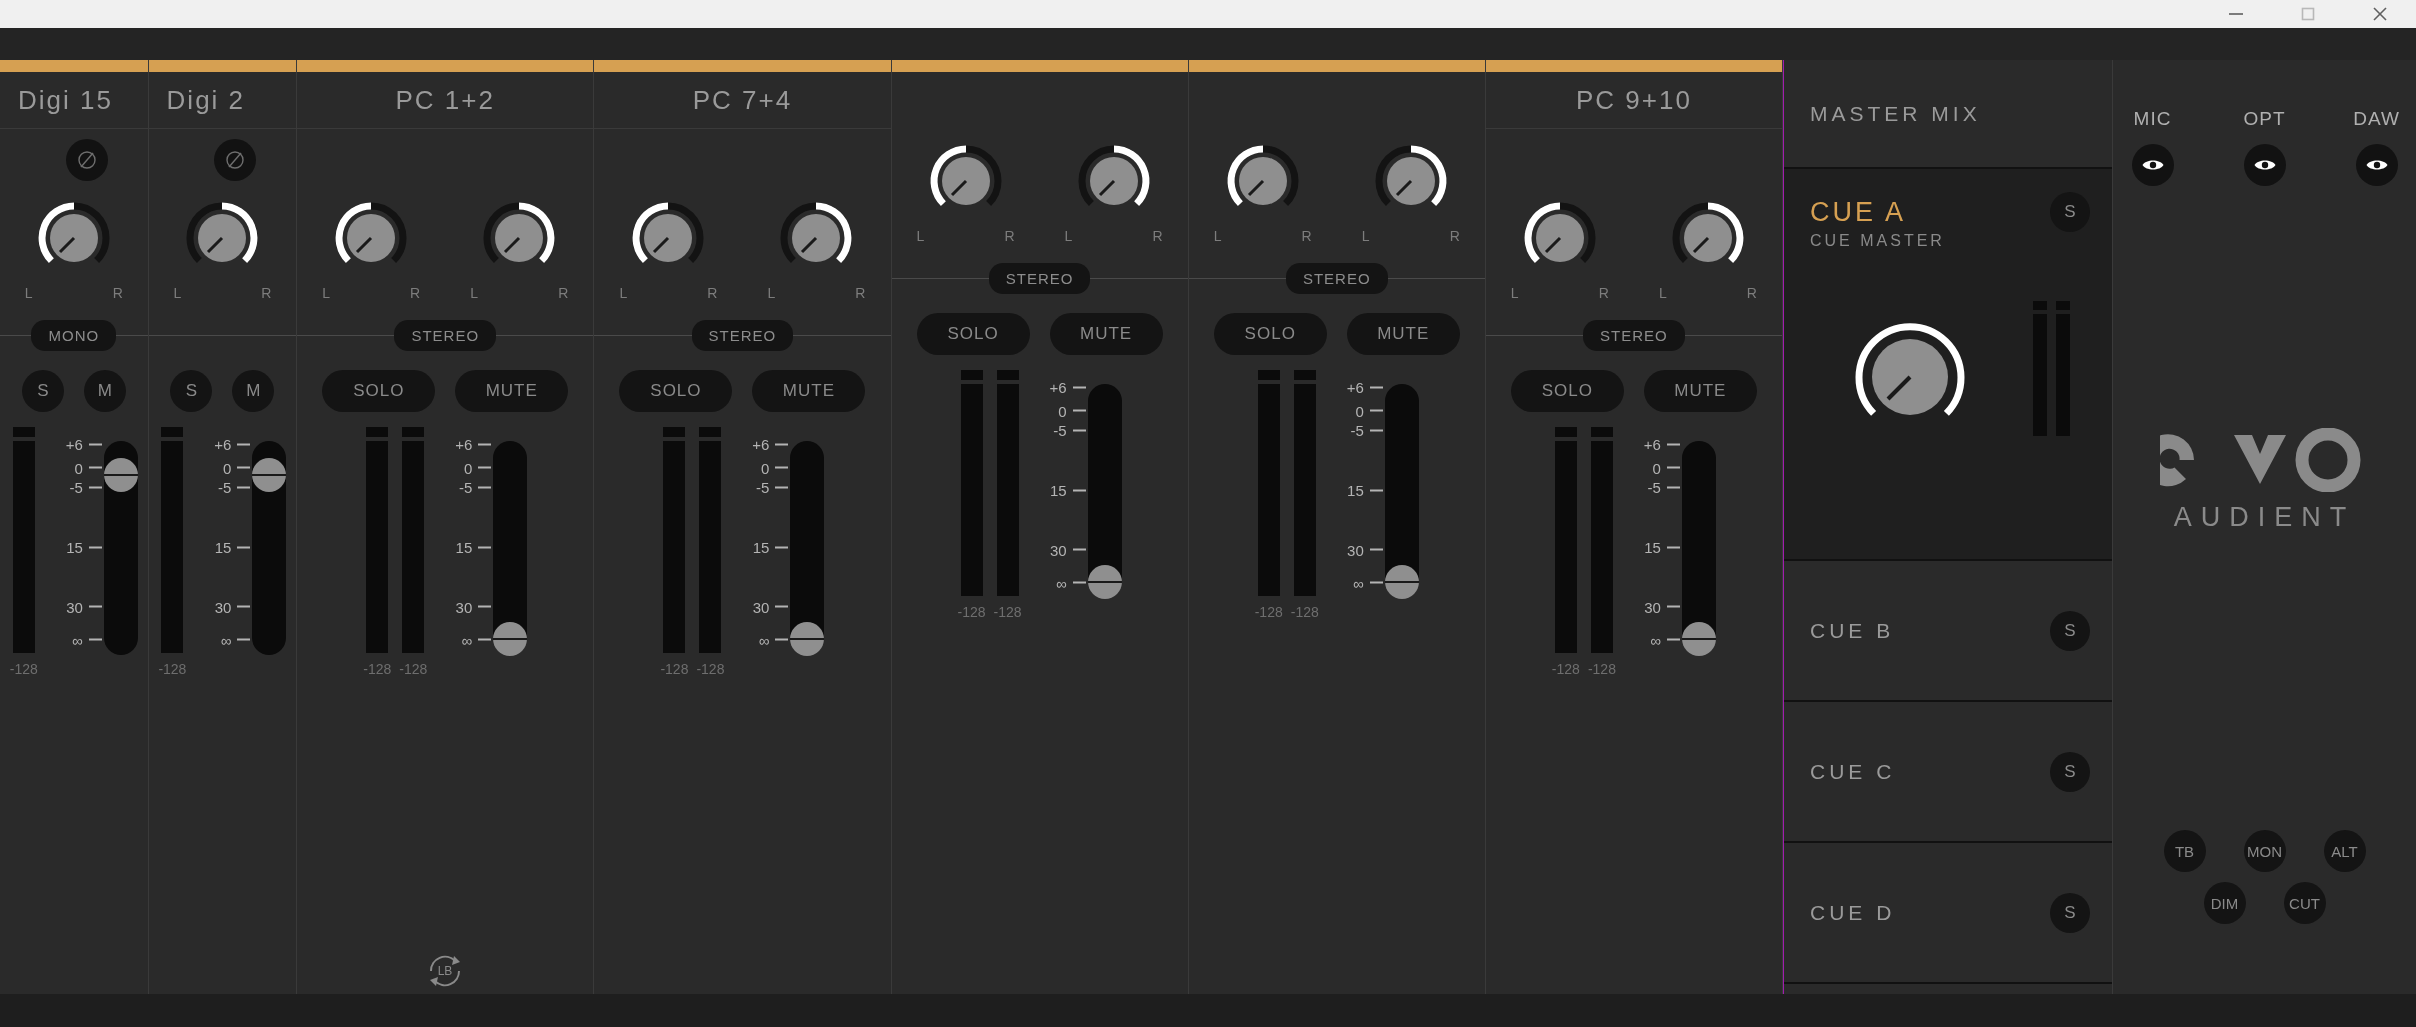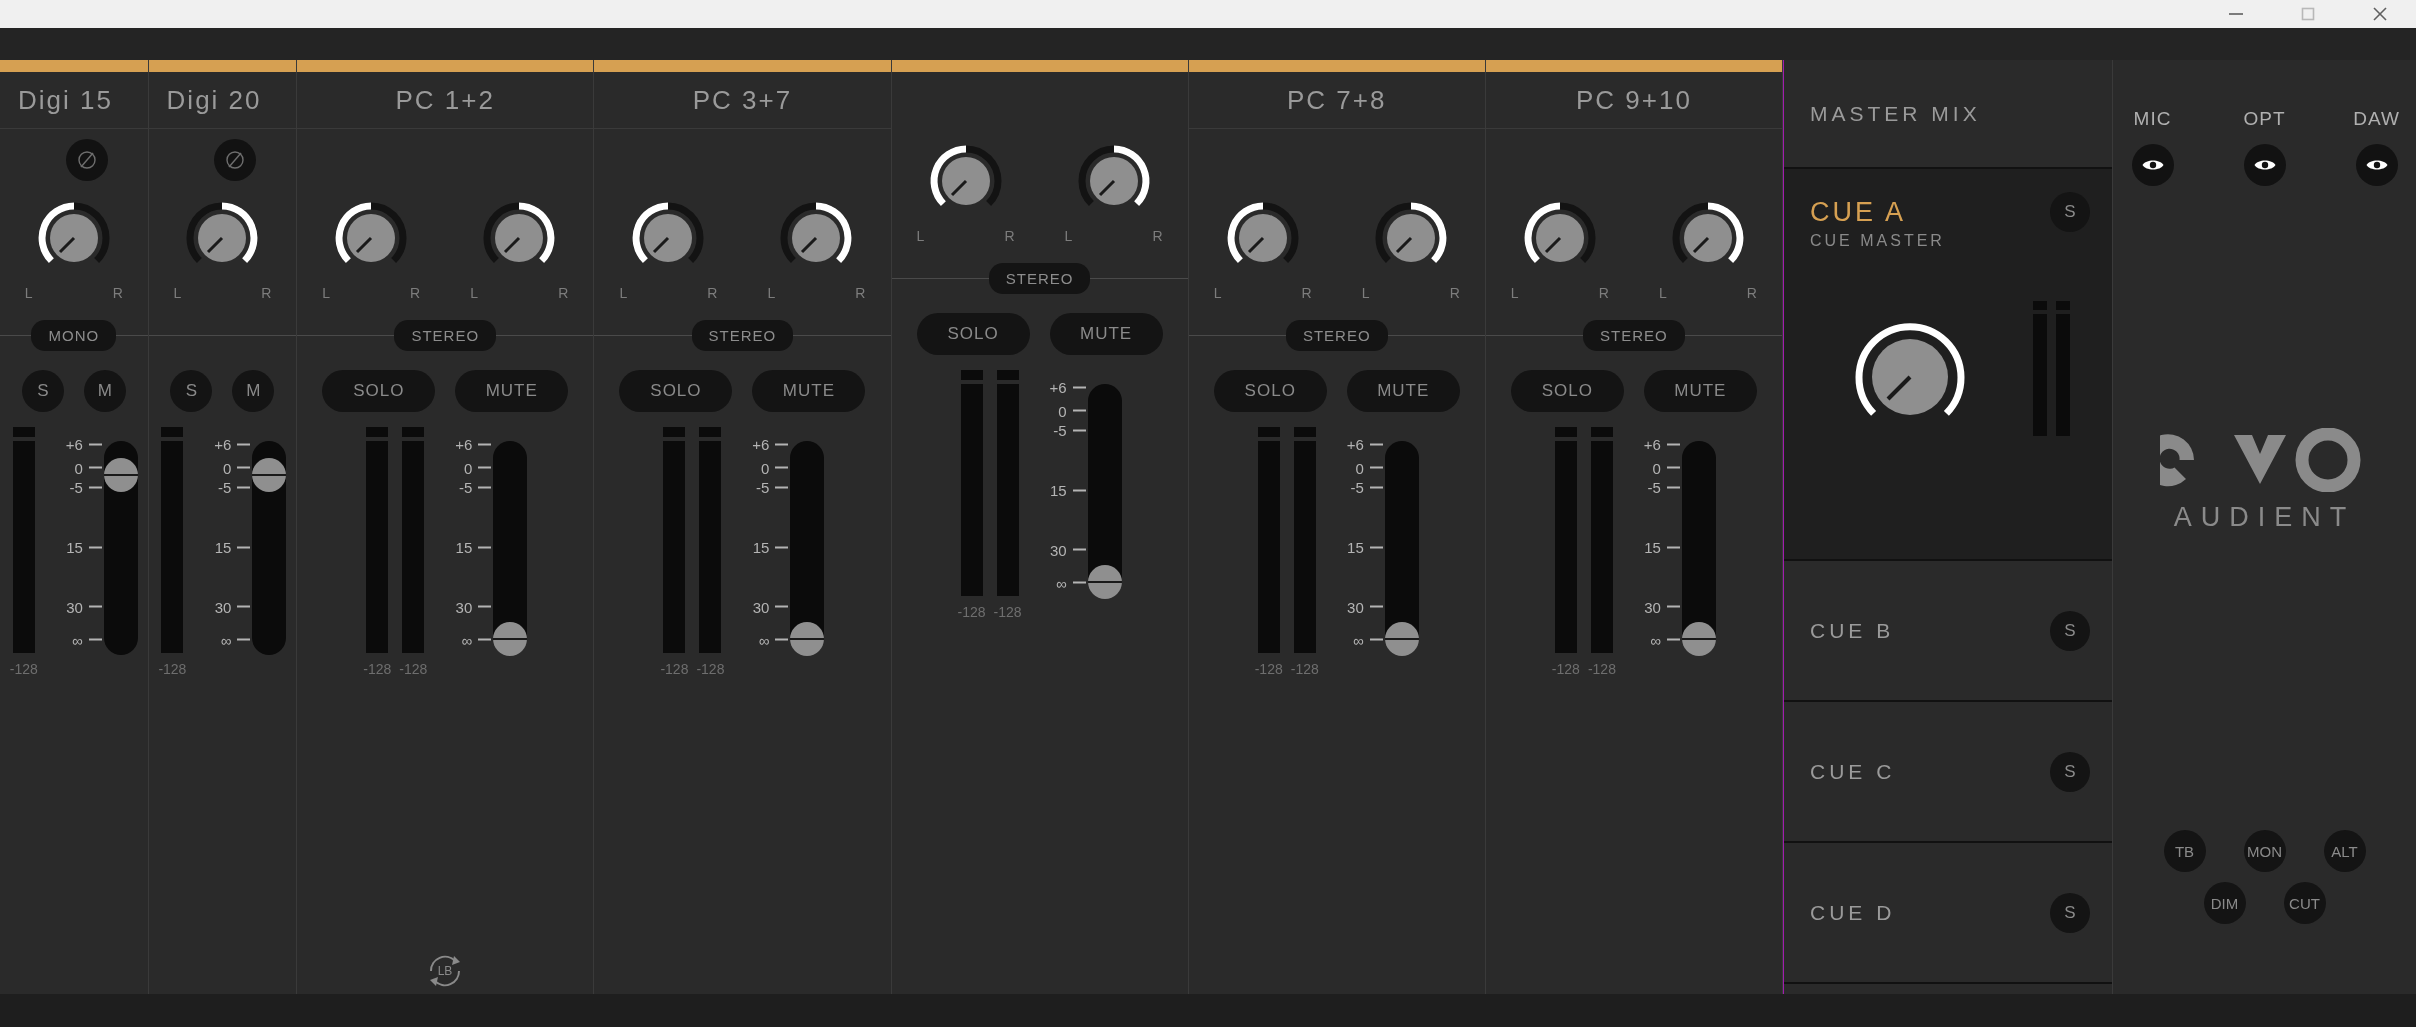--- a/index.html
+++ b/index.html
@@ -602,21 +602,21 @@
               </div>
               <div class="fader-track">
                 <div class="fader-cap" style="top: 34px;"></div>
               </div>
             </div>
           </div>
           <div class="lb-row"></div>
         </div>
         <div class="channel ch-mono">
           <div class="accent-bar"></div>
-          <div class="ch-name mono">Digi 20</div>
+          <div class="ch-name mono">Digi 2</div>
           <div class="phase-row">
             <div class="phase-btn">
               <svg width="26" height="26" viewBox="0 0 26 26">
                 <circle cx="13" cy="13" r="8" fill="none" stroke="#6e6e6e" stroke-width="1.4"></circle>
                 <line x1="19" y1="6" x2="7" y2="20" stroke="#6e6e6e" stroke-width="1.4"></line>
               </svg>
             </div>
           </div>
           <div class="knob-row">
             <div class="knob-wrap">
@@ -780,21 +780,21 @@
                 <path d="M8 22 A14 14 0 0 1 32 12" fill="none" stroke="#8a8a8a" stroke-width="2"></path>
                 <path d="M36 22 A14 14 0 0 1 12 32" fill="none" stroke="#8a8a8a" stroke-width="2"></path>
                 <polygon points="31,7 37,13 29,16" fill="#8a8a8a"></polygon>
                 <polygon points="13,37 7,31 15,28" fill="#8a8a8a"></polygon>
                 <text x="22" y="26" text-anchor="middle" fill="#8a8a8a" font-size="12" font-family="Liberation Sans, sans-serif">LB</text>
               </svg></div>
           </div>
         </div>
         <div class="channel ch-stereo">
           <div class="accent-bar"></div>
-          <div class="ch-name stereo">PC 3+7</div>
+          <div class="ch-name stereo">PC 7+4</div>
           <div class="phase-row"></div>
           <div class="knob-row">
             <div class="knob-wrap">
               <div class="knob">
                 <svg width="86" height="86" viewBox="0 0 86 86">
                   <path d="M 20.4 65.6 A 32 32 0 1 1 65.6 65.6" fill="none" stroke="#131313" stroke-width="7"></path>
                   <path d="M 20.4 65.6 A 32 32 0 0 1 43 11" fill="none" stroke="#ffffff" stroke-width="7"></path>
                   <circle cx="43" cy="43" r="24" fill="#8f8f8f"></circle>
                   <line x1="43" y1="43" x2="29" y2="57" stroke="#1a1a1a" stroke-width="3"></line>
                 </svg>
@@ -963,21 +963,20 @@
               </div>
               <div class="fader-track">
                 <div class="fader-cap" style="top: 198px;"></div>
               </div>
             </div>
           </div>
           <div class="lb-row"></div>
         </div>
         <div class="channel ch-stereo">
           <div class="accent-bar"></div>
-          <div class="ch-name stereo">PC 7+8</div>
           <div class="phase-row"></div>
           <div class="knob-row">
             <div class="knob-wrap">
               <div class="knob">
                 <svg width="86" height="86" viewBox="0 0 86 86">
                   <path d="M 20.4 65.6 A 32 32 0 1 1 65.6 65.6" fill="none" stroke="#131313" stroke-width="7"></path>
                   <path d="M 20.4 65.6 A 32 32 0 0 1 43 11" fill="none" stroke="#ffffff" stroke-width="7"></path>
                   <circle cx="43" cy="43" r="24" fill="#8f8f8f"></circle>
                   <line x1="43" y1="43" x2="29" y2="57" stroke="#1a1a1a" stroke-width="3"></line>
                 </svg>

